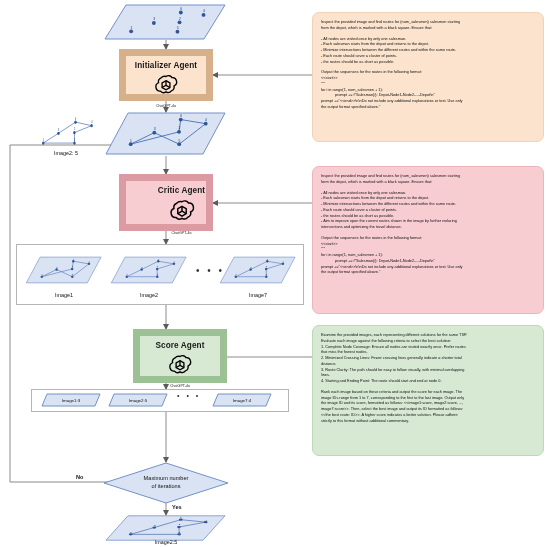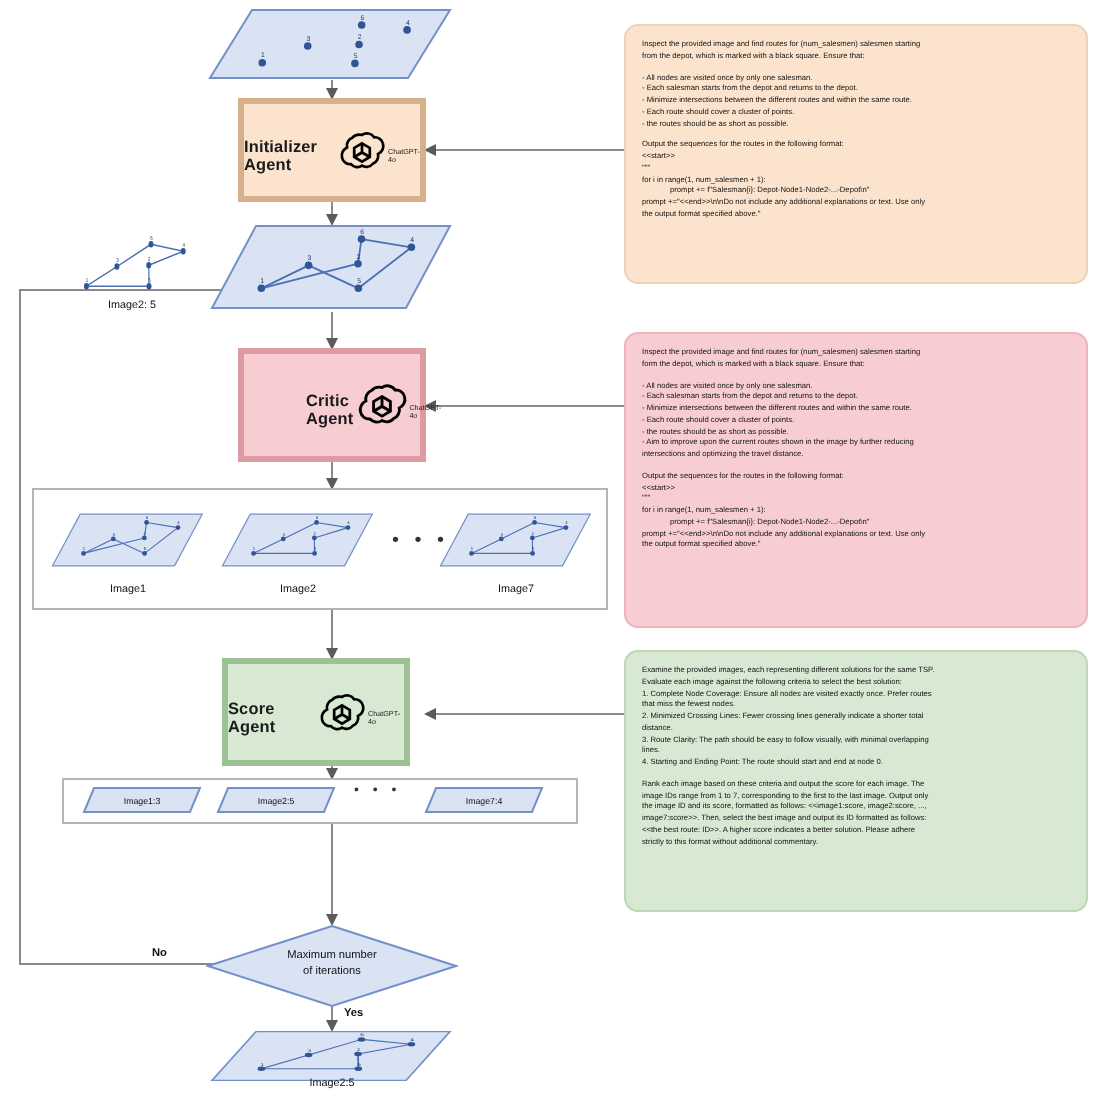--- a/index.html
+++ b/index.html
@@ -4,21 +4,21 @@
 <style>
   html,body{margin:0;padding:0;background:#ffffff;}
   body{width:550px;height:547px;position:relative;overflow:hidden;
        font-family:"Liberation Sans",sans-serif;color:#1a1a1a;}
   .canvas{position:absolute;left:0;top:0;width:550px;height:547px;}
   svg.wires{position:absolute;left:0;top:0;width:550px;height:547px;pointer-events:none;}
 
   .node{position:absolute;box-sizing:border-box;}
 
   
-  .agent{border:3px solid #7f1d1d;display:flex;flex-direction:row;
+  .agent{border:7px solid #7f1d1d;display:flex;flex-direction:column;
          align-items:center;justify-content:flex-start;padding-top:5px;}
   .agent .title{font-size:8.2px;font-weight:bold;letter-spacing:.1px;}
   .agent .model{font-size:3.6px;color:#222;margin-top:1px;}
   .agent .logo{margin-top:3px;}
   .agent.init{background:#fbe3cd;border-color:#d6b08a;}
   .agent.critic{background:#f7cdd2;border-color:#dc9aa2;padding-left:31px;}
   .agent.score{background:#d7e8d3;border-color:#9cc194;}
 
   
   .panel{border-radius:7px;box-sizing:border-box;padding:7px 8px;
@@ -262,21 +262,21 @@
           <text x="74.39" y="19.259999999999998" font-size="3.4" fill="#1f3864" font-family="&quot;Liberation Sans&quot;,sans-serif">2</text>
           <circle cx="75.17999999999999" cy="34.16" r="1.9" fill="#2f5597"></circle>
           <text x="74.58" y="31.559999999999995" font-size="3.4" fill="#1f3864" font-family="&quot;Liberation Sans&quot;,sans-serif">5</text>
           <circle cx="101.7" cy="13.66" r="1.9" fill="#2f5597"></circle>
           <text x="101.10000000000001" y="11.06" font-size="3.4" fill="#1f3864" font-family="&quot;Liberation Sans&quot;,sans-serif">4</text>
         </g>
     </svg>
   </div>
   <div class="plotcap" style="left:219px;top:292px;width:78px;">Image7</div>
 
-  <div class="node agent score" style="left:111px;top:329px;width:94px;height:54px;">
+  <div class="node agent score" style="left:133px;top:329px;width:94px;height:54px;">
     <div class="title">Score Agent</div>
     <div class="logo">
       <svg width="26" height="26" viewBox="0 0 24 24" fill="none" stroke="#000" stroke-width="1.25">
         <path d="M12 3.2c1.9-1.3 4.4-.8 5.6 1.1 1.9-.2 3.7 1.1 4.1 3 .5 1.9-.5 3.9-2.3 4.7.4 1.9-.6 3.8-2.4 4.5-1.2 1.5-3.3 1.9-5 .9-1.6 1.1-3.8.8-5.1-.7-1.9.2-3.7-1.1-4.1-3-.5-1.9.5-3.9 2.3-4.7-.4-1.9.6-3.8 2.4-4.5 1-1.2 2.7-1.7 4.5-1.3z"></path>
         <path d="M12 7.1 15.6 9.2v4.2L12 15.5 8.4 13.4V9.2z"></path>
         <path d="M12 7.1v4.2l3.6 2.1M12 11.3 8.4 13.4"></path>
       </svg>
     </div>
     <div class="model">ChatGPT-4o</div>
   </div>

